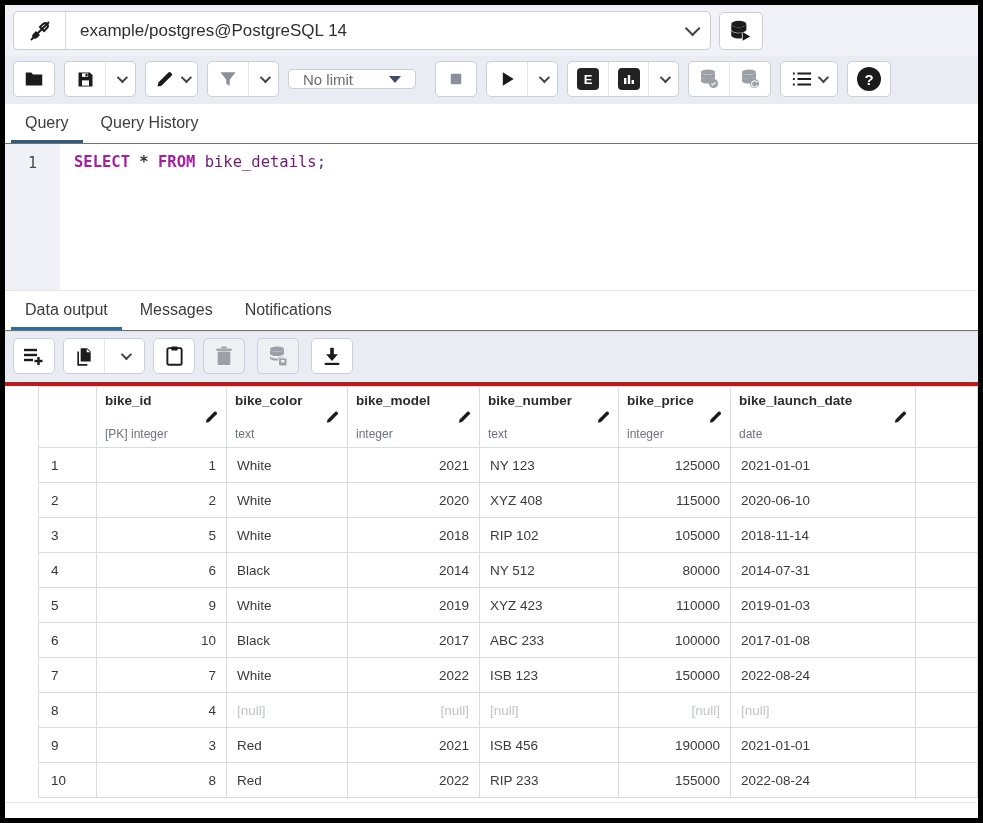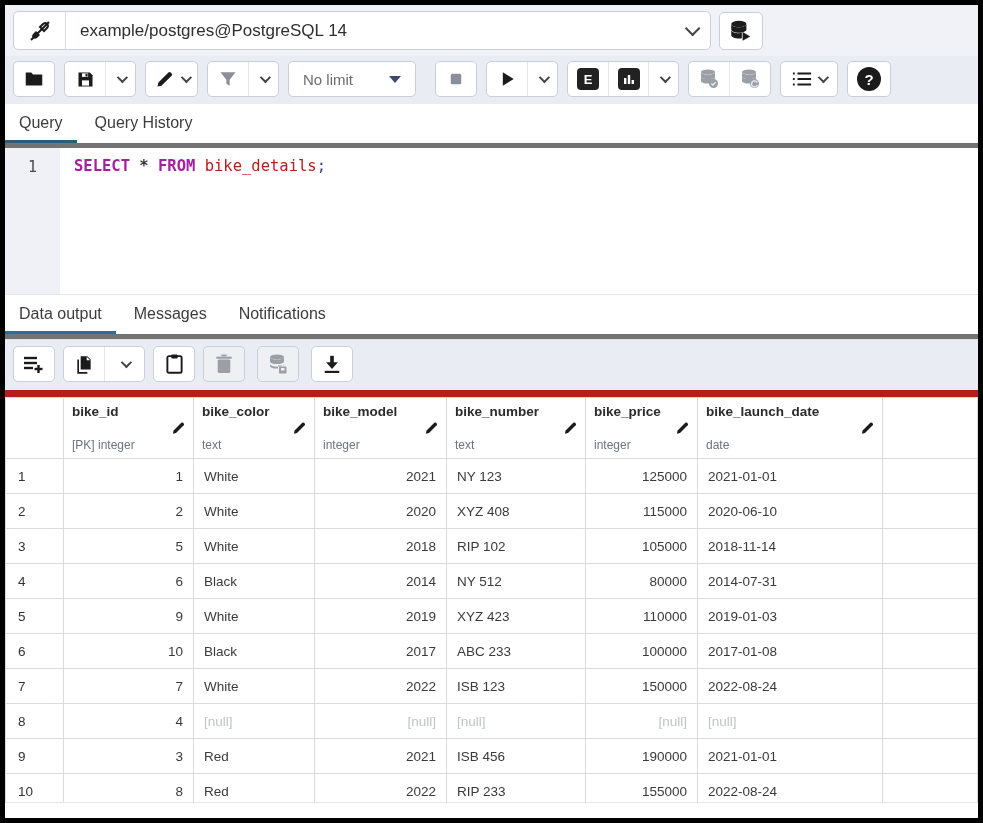--- a/index.html
+++ b/index.html
@@ -20,51 +20,51 @@
   .chev { width:11px; height:11px; border-right:2px solid #444; border-bottom:2px solid #444; transform:rotate(45deg) translateY(-3px); display:inline-block; }
   .btn { background:#fff; border:1px solid #c9cedb; border-radius:5px; height:38px; min-width:44px; display:flex; align-items:center; justify-content:center; cursor:pointer; }
 
   
   .toolbar { background:#e9ecf3; padding:5px 8px 7px 8px; display:flex; align-items:center; gap:9px; }
   .tgroup { display:flex; align-items:stretch; background:#fff; border:1px solid #c9cedb; border-radius:5px; height:36px; overflow:hidden; }
   .tbtn { display:flex; align-items:center; justify-content:center; min-width:40px; padding:0 8px; cursor:pointer; border-left:1px solid #e2e5ec; }
   .tbtn:first-child { border-left:none; }
   .tbtn.narrow { min-width:30px; }
   .tbtn .chev { width:8px; height:8px; border-width:2px; transform:rotate(45deg) translateY(-2px); }
-  .limit-box { background:#fff; border:1px solid #c9cedb; border-radius:5px; height:36px; width:128px; display:flex; align-items:center; justify-content:space-between; padding:4px 14px; cursor:pointer; }
+  .limit-box { background:#fff; border:1px solid #c9cedb; border-radius:5px; height:20px; width:128px; display:flex; align-items:center; justify-content:space-between; padding:4px 14px; cursor:pointer; }
   .limit-text { font-size:15px; color:#6d6d6d; }
   .tri-down { width:0; height:0; border-left:6px solid transparent; border-right:6px solid transparent; border-top:7px solid #3e4a6b; }
   .badge { background:#222; color:#fff; border-radius:4px; width:22px; height:22px; display:flex; align-items:center; justify-content:center; font-size:13px; font-weight:bold; }
   .round-btn { background:#fff; border:1px solid #c9cedb; border-radius:5px; height:36px; width:44px; display:flex; align-items:center; justify-content:center; cursor:pointer; }
   .help-circle { background:#1b1b1b; color:#fff; width:24px; height:24px; border-radius:50%; display:flex; align-items:center; justify-content:center; font-size:15px; font-weight:bold; }
 
   
-  .tabs { background:#fff; display:flex; gap:4px; padding:0 0; border-bottom:5px solid #737373; }
+  .tabs { background:#fff; display:flex; gap:4px; padding:0 6px; border-bottom:1px solid #737373; }
   .tab { padding:10px 14px 8px 14px; font-size:16px; color:#3c3c3c; cursor:pointer; border-bottom:3px solid transparent; }
   .tab.active-query { border-bottom-color:#2c5d7d; }
   .tab.active-output { border-bottom-color:#2e6da4; }
 
   
   .editor { display:flex; height:146px; background:#fff; }
   .gutter { width:55px; background:#eff1f6; color:#4a4a4a; font-family:"DejaVu Sans Mono", monospace; font-size:15px; text-align:center; padding-top:10px; }
   .code { flex:1; font-family:"DejaVu Sans Mono", monospace; font-size:15.5px; padding:9px 0 0 14px; white-space:pre; }
   .tok-keyword { color:#a420a0; font-weight:bold; }
   .tok-operator { color:#333; font-weight:bold; }
-  .tok-identifier { color:#b91c1c; }
+  .tok-identifier { color:#701a75; }
   .tok-punct { color:#3a4273; }
 
   
   .out-toolbar { background:#e9ecf3; padding:6px 8px 8px 8px; display:flex; align-items:center; gap:8px; border-top:1px solid #dfe2ea; }
   .obtn { background:#fff; border:1px solid #c9cedb; border-radius:5px; height:36px; min-width:42px; display:flex; align-items:center; justify-content:center; cursor:pointer; }
   .obtn.disabled { background:#eef0f4; cursor:default; }
   .ogroup { display:flex; background:#fff; border:1px solid #c9cedb; border-radius:5px; height:36px; overflow:hidden; }
   .ogroup .tbtn { min-width:40px; }
 
   
-  .grid-wrap { flex:1; background:#fff; overflow:hidden; border-top:7px solid #b91c1c; }
+  .grid-wrap { flex:1; background:#fff; overflow:hidden; border-top:4px solid #b91c1c;padding-left:33px; }
   table.grid { border-collapse:collapse; width:100%; table-layout:fixed; }
   .grid th, .grid td { border:1px solid #d9dbe0; font-weight:normal; }
   .grid th { background:#fff; text-align:left; vertical-align:middle; padding:6px 8px; height:56px; position:relative; }
   .col-name { font-size:13.5px; font-weight:bold; color:#2b2b2b; display:block; }
   .col-type { font-size:12px; color:#6b7280; display:block; margin-top:19px; }
   .edit-pencil { position:absolute; right:7px; top:50%; transform:translateY(-50%); }
   .grid td { font-size:13.5px; color:#3a3a3a; padding:0 10px; height:35px; background:#fff; }
   .grid td.rownum { color:#333; padding-left:12px; }
   .grid td.r { text-align:right; }
   .grid td .nullv { color:#c0c3c9; }

